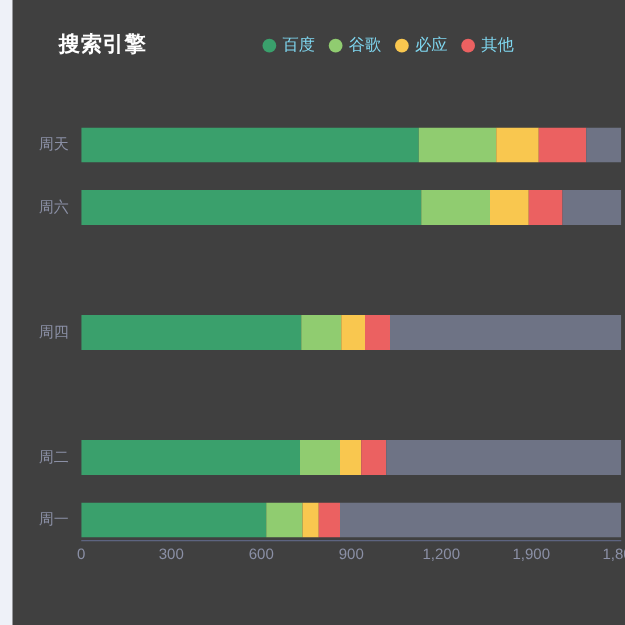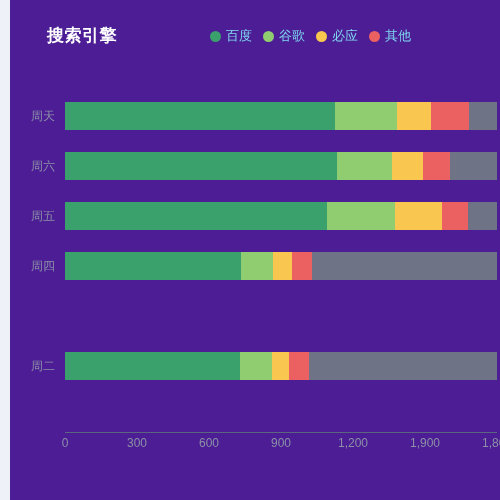--- a/index.html
+++ b/index.html
@@ -12,21 +12,21 @@
     background: #eef1f8;
     font-family: "Liberation Sans", sans-serif;
     overflow: hidden;
   }
   #chart-card {
     position: absolute;
     left: 10px;
     top: 0;
     width: 490px;
     height: 500px;
-    background: #4c1d95;
+    background: #404040;
     overflow: hidden;
   }
   
   #chart-header {
     position: absolute;
     left: 0;
     top: 24px;
     width: 490px;
     height: 30px;
   }
@@ -173,48 +173,48 @@
       <div class="row" style="top: 50px;">
         <div class="row-label">周六</div>
         <div class="bar-track">
           <div class="seg" title="百度: 1133" style="width: 271.92px; background: rgb(58, 160, 108);"></div>
           <div class="seg" title="谷歌: 229" style="width: 54.96px; background: rgb(144, 204, 112);"></div>
           <div class="seg" title="必应: 129" style="width: 30.96px; background: rgb(249, 199, 79);"></div>
           <div class="seg" title="其他: 112" style="width: 26.88px; background: rgb(235, 97, 97);"></div>
           <div class="seg" title="remainder: 197" style="width: 47.28px; background: rgb(110, 115, 133);"></div>
         </div>
       </div>
-      <div class="row" style="top: 100px;">
-        <div class="row-label">周五</div>
-        <div class="bar-track">
-          <div class="seg" title="百度: 1092" style="width: 262.08px; background: rgb(58, 160, 108);"></div>
-          <div class="seg" title="谷歌: 283" style="width: 67.92px; background: rgb(144, 204, 112);"></div>
-          <div class="seg" title="必应: 196" style="width: 47.04px; background: rgb(249, 199, 79);"></div>
-          <div class="seg" title="其他: 108" style="width: 25.92px; background: rgb(235, 97, 97);"></div>
-          <div class="seg" title="remainder: 121" style="width: 29.04px; background: rgb(110, 115, 133);"></div>
-        </div>
-      </div>
       <div class="row" style="top: 150px;">
         <div class="row-label">周四</div>
         <div class="bar-track">
           <div class="seg" title="百度: 733" style="width: 175.92px; background: rgb(58, 160, 108);"></div>
           <div class="seg" title="谷歌: 133" style="width: 31.92px; background: rgb(144, 204, 112);"></div>
           <div class="seg" title="必应: 79" style="width: 18.96px; background: rgb(249, 199, 79);"></div>
           <div class="seg" title="其他: 83" style="width: 19.92px; background: rgb(235, 97, 97);"></div>
           <div class="seg" title="remainder: 772" style="width: 185.28px; background: rgb(110, 115, 133);"></div>
         </div>
       </div>
       <div class="row" style="top: 250px;">
         <div class="row-label">周二</div>
         <div class="bar-track">
           <div class="seg" title="百度: 729" style="width: 174.96px; background: rgb(58, 160, 108);"></div>
           <div class="seg" title="谷歌: 133" style="width: 31.92px; background: rgb(144, 204, 112);"></div>
           <div class="seg" title="必应: 71" style="width: 17.04px; background: rgb(249, 199, 79);"></div>
           <div class="seg" title="其他: 83" style="width: 19.92px; background: rgb(235, 97, 97);"></div>
           <div class="seg" title="remainder: 784" style="width: 188.16px; background: rgb(110, 115, 133);"></div>
+        </div>
+      </div>
+      <div class="row" style="top: 300px;">
+        <div class="row-label">周一</div>
+        <div class="bar-track">
+          <div class="seg" title="百度: 617" style="width: 148.08px; background: rgb(58, 160, 108);"></div>
+          <div class="seg" title="谷歌: 121" style="width: 29.04px; background: rgb(144, 204, 112);"></div>
+          <div class="seg" title="必应: 54" style="width: 12.96px; background: rgb(249, 199, 79);"></div>
+          <div class="seg" title="其他: 71" style="width: 17.04px; background: rgb(235, 97, 97);"></div>
+          <div class="seg" title="remainder: 937" style="width: 224.88px; background: rgb(110, 115, 133);"></div>
         </div>
       </div>
     </div>
 
   <div id="x-axis">
     <div id="axis-line"></div>
   <div class="x-tick-label" style="left: 55px;">0</div>
       <div class="x-tick-label" style="left: 127px;">300</div>
       <div class="x-tick-label" style="left: 199px;">600</div>
       <div class="x-tick-label" style="left: 271px;">900</div>

